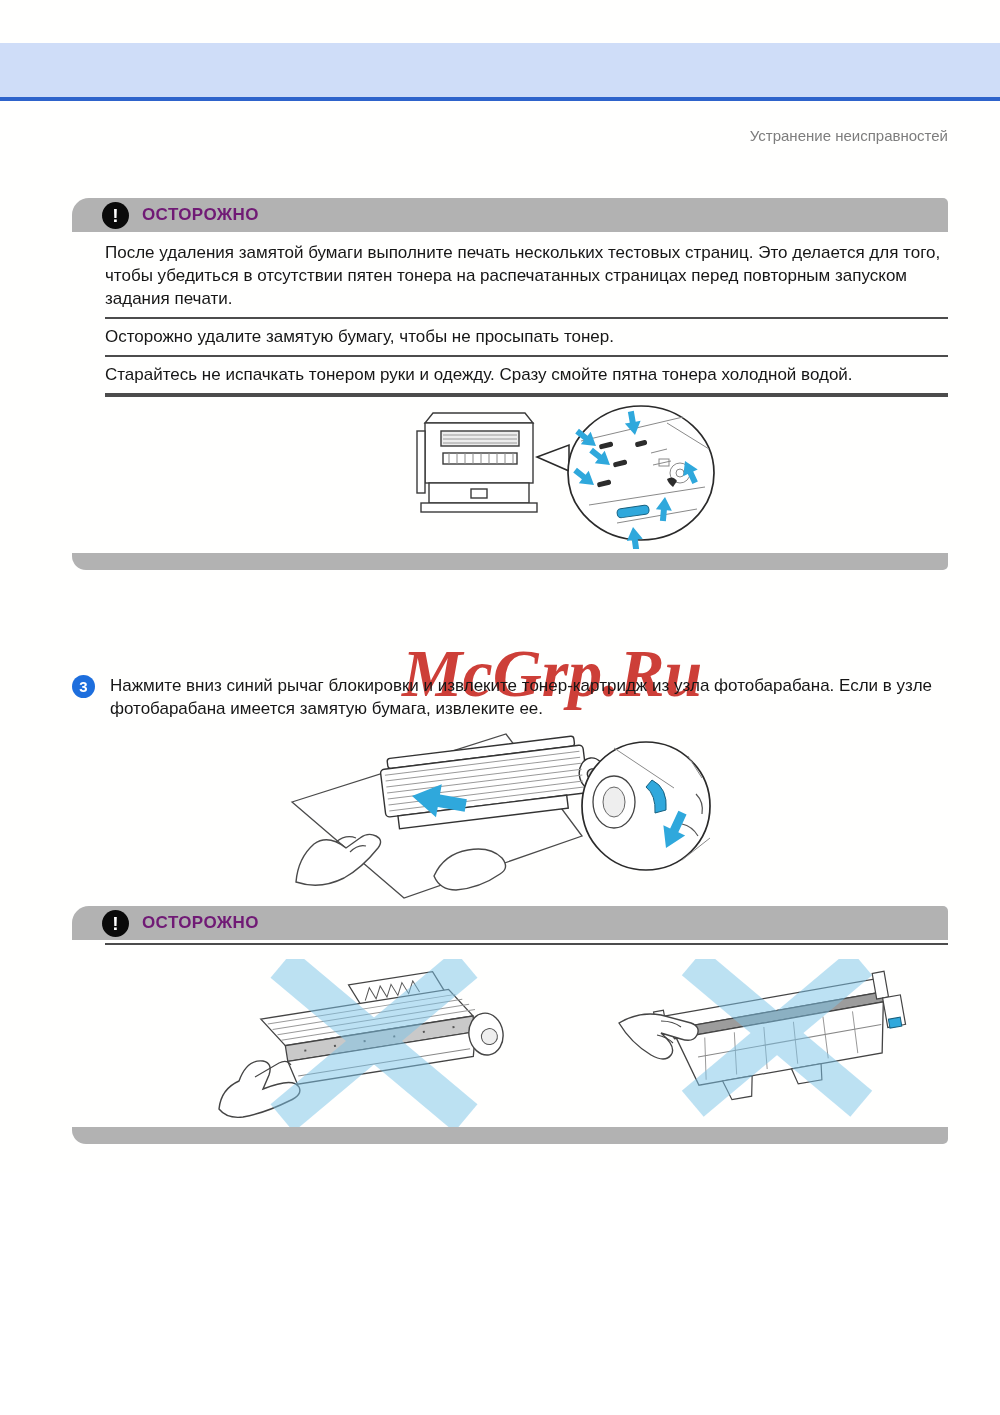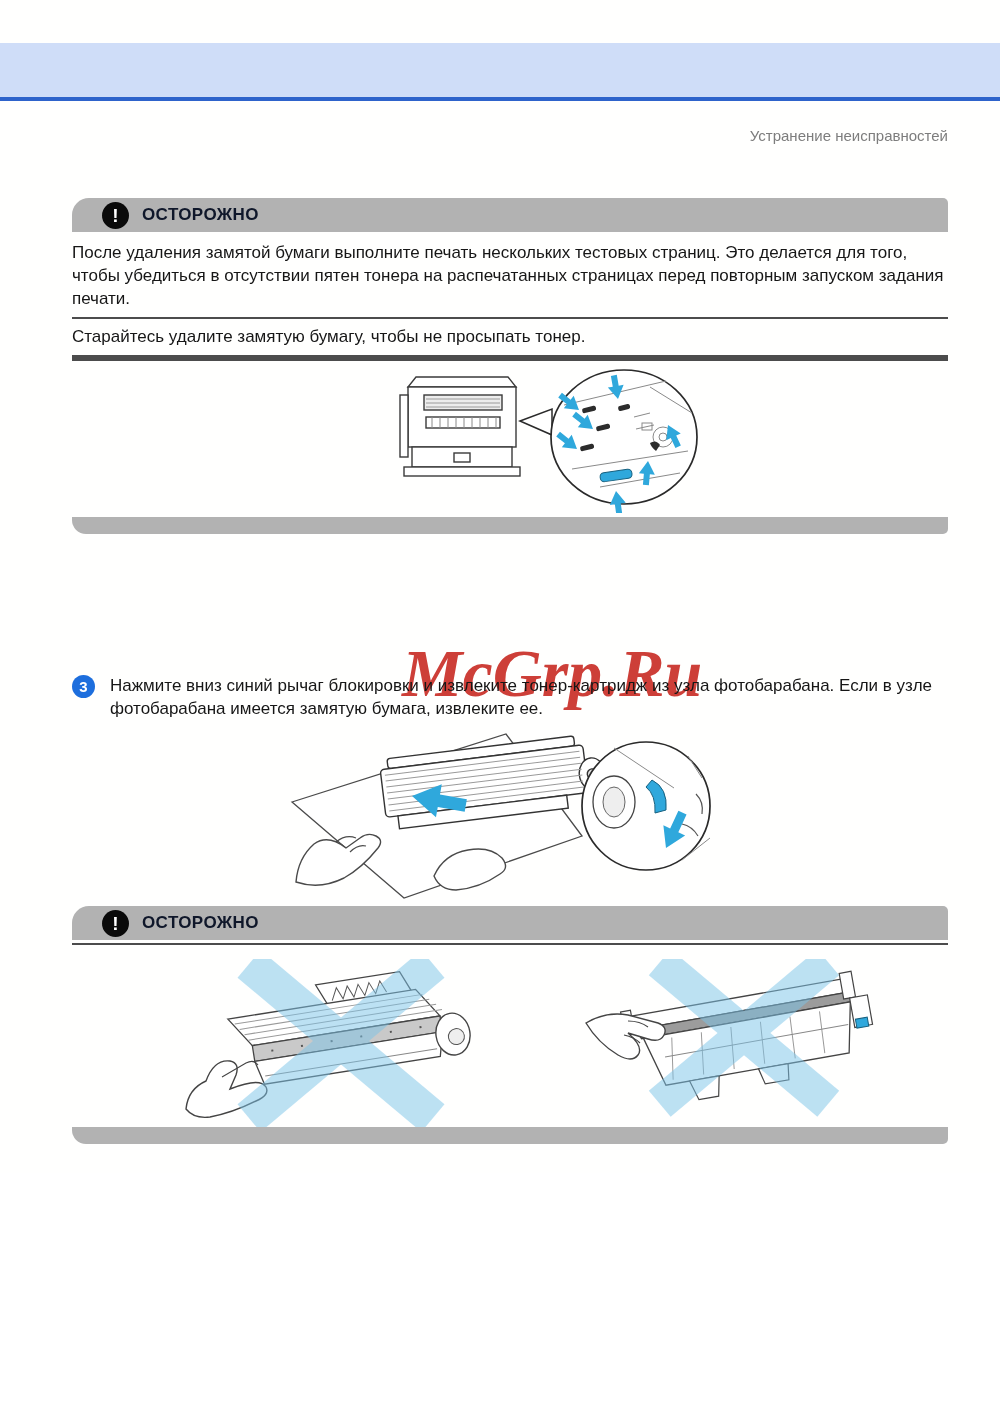--- a/index.html
+++ b/index.html
@@ -15,22 +15,22 @@
 
   
   .caution { position:absolute; left:72px; width:876px; }
   .c1 { top:198px; }
   .c2 { top:906px; }
   .caution-bar { height:34px; background:#b2b2b2; border-radius:17px 5px 0 0;
                  display:flex; align-items:center; gap:13px; padding-left:30px; }
   .caution-icon { width:27px; height:27px; border-radius:50%; background:#0a0a0a; color:#fff;
                   display:flex; align-items:center; justify-content:center;
                   font-weight:bold; font-size:19px; line-height:1; }
-  .caution-label { font-weight:bold; font-size:17px; color:#0f172a; letter-spacing:.4px; }
-  .caution-body { padding-top:3px; }
+  .caution-label { font-weight:bold; font-size:17px; color:#701a75; letter-spacing:.4px; }
+  .caution-body { padding-top:3px;margin-left:33px; }
   .caution-body p { font-size:17px; line-height:23px; color:#161616; padding:6px 0 7px; }
   .caution-body hr { border:none; border-top:2px solid #4c4c4c; height:0; }
   .caution-end { height:17px; background:#b2b2b2; border-radius:0 0 5px 14px; }
 
   .illus-printer { height:152px; display:flex; justify-content:center; padding-left:60px; margin-top:4px; }
   .illus-row { position:relative; height:168px; margin-top:14px; }
   .illus-cart  { position:absolute; left:104px; top:0; }
   .illus-drum  { position:absolute; left:512px; top:0; }
 
   
@@ -65,22 +65,23 @@
   <section class="caution c1">
     <div class="caution-bar">
       <span class="caution-icon">
         <span>!</span>
       </span>
       <span class="caution-label">ОСТОРОЖНО</span>
     </div>
     <div class="caution-body">
       <p>После удаления замятой бумаги выполните печать нескольких тестовых страниц. Это делается для того, чтобы убедиться в отсутствии пятен тонера на распечатанных страницах перед повторным запуском задания печати.</p>
       <hr>
-      <p>Старайтесь удалите замятую бумагу, чтобы не просыпать тонер.</p>
-      <hr>
+      <p>Осторожно удалите замятую бумагу, чтобы не просыпать тонер.</p>
+      <hr>
+      <p>Старайтесь не испачкать тонером руки и одежду. Сразу смойте пятна тонера холодной водой.</p>
       <hr>
       <hr>
 
       <div class="illus-printer">
         <svg width="380" height="148" viewBox="0 0 380 148">
           <g stroke="#3a3a3a" fill="#ffffff" stroke-width="1.4">
             <polygon points="66,12 158,12 166,22 58,22"></polygon>
             <rect x="58" y="22" width="108" height="60"></rect>
             <rect x="50" y="30" width="8" height="62"></rect>
             <rect x="74" y="30" width="78" height="15" fill="#ededed"></rect>

